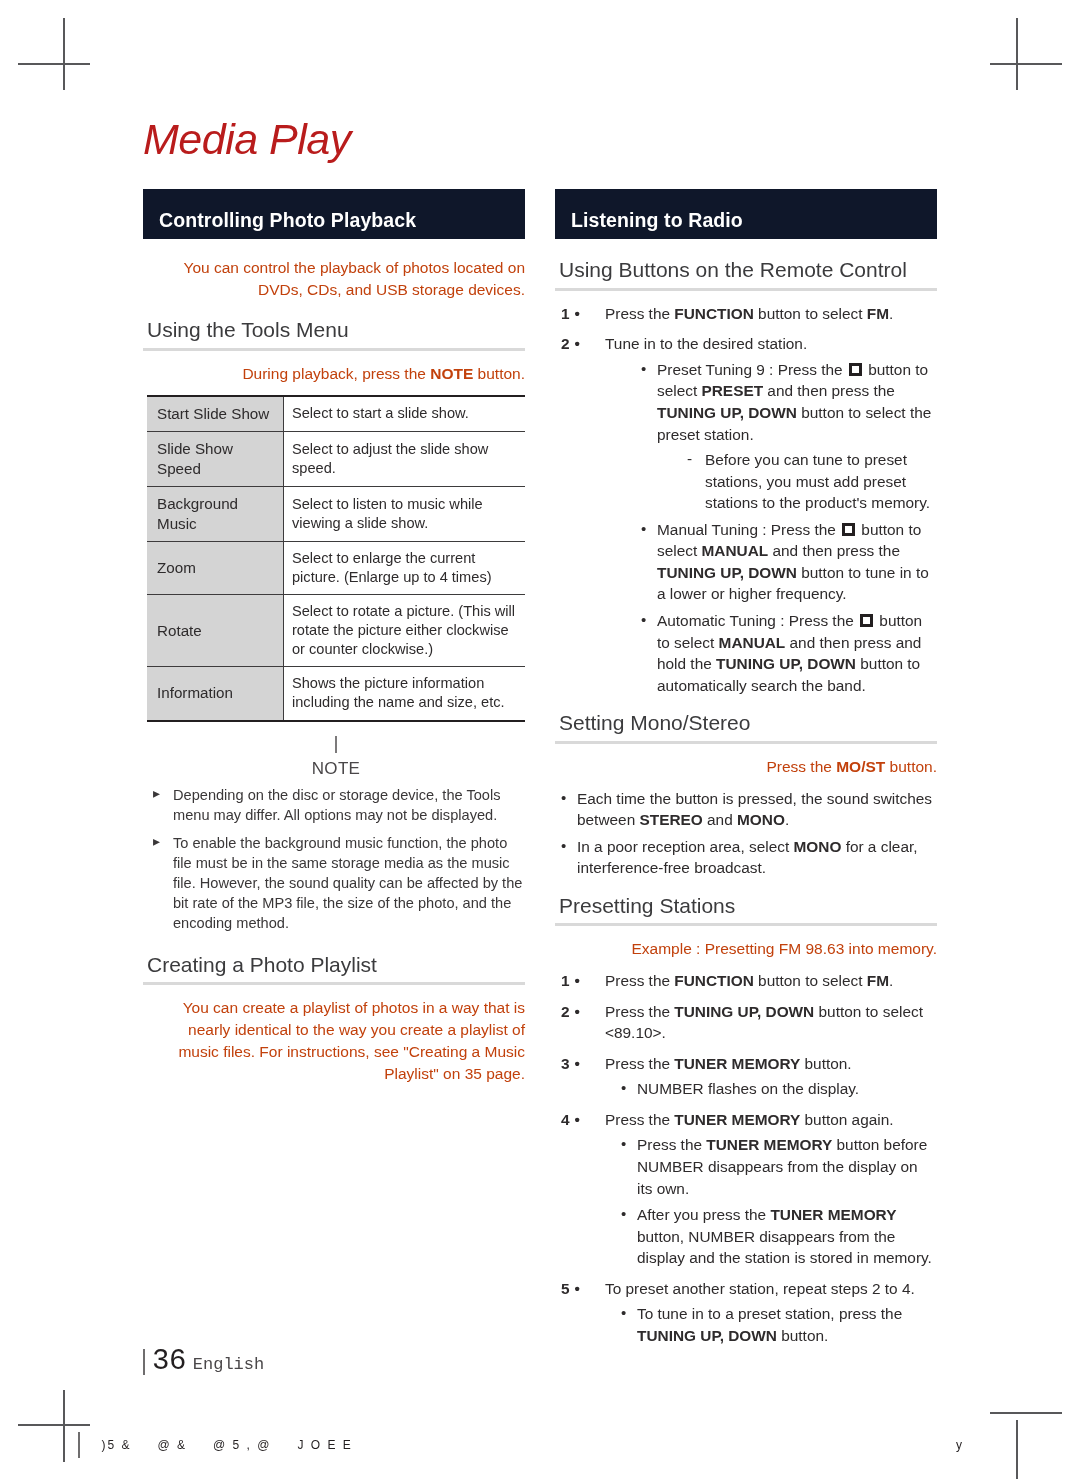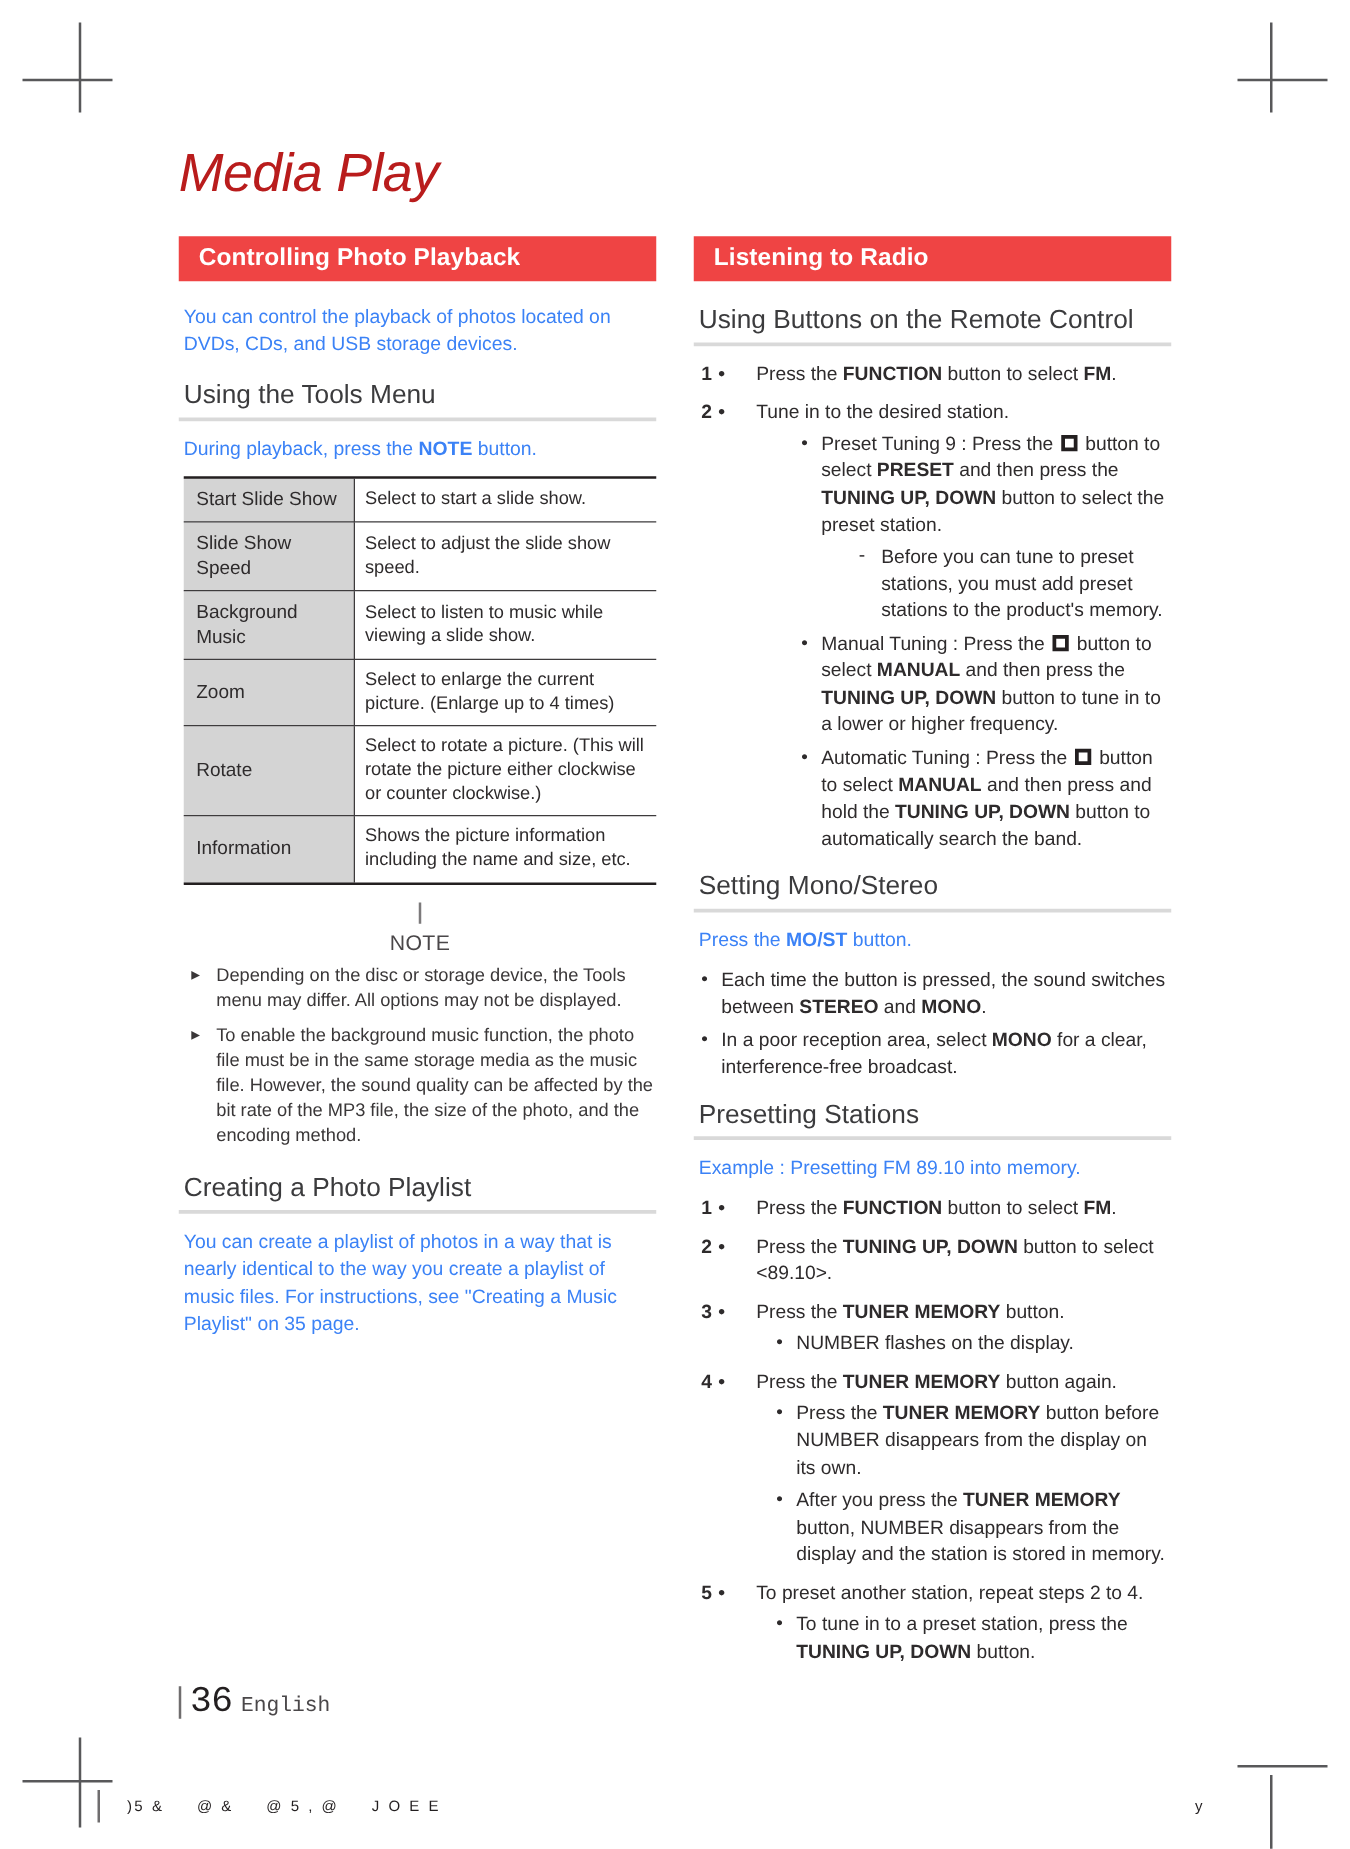--- a/index.html
+++ b/index.html
@@ -34,26 +34,26 @@
     margin:0 0 28px 0;
     line-height:1;
   }
 
   
   .cols{display:flex;gap:30px;align-items:flex-start;}
   .col{width:382px;}
 
   
   .section-bar{
-    background:#ef4444;
+    background:#0f172a;
     color:#ffffff;
     font-size:19.5px;
     font-weight:bold;
     letter-spacing:0.1px;
-    padding:7px 0 8px 16px;
+    padding:21px 0 8px 16px;
     line-height:1.1;
     margin:0 0 18px 0;
   }
 
   
   .sub-head{
     font-size:21px;
     font-weight:400;
     color:#3b3b3d;
     margin:0;
@@ -65,21 +65,22 @@
     background:#d9d9d9;
     margin:0 0 12px 0;
   }
 
   
   p.body{
     font-size:15.5px;
     line-height:1.42;
     margin:0 0 16px 0;
     padding-left:4px;
-    color:#3b82f6;
+    color:#c2410c;
+    text-align:right;
   }
   p.body.tight{margin-bottom:10px;}
 
   b{font-weight:bold;}
 
   
   table.tools{
     border-collapse:collapse;
     width:378px;
     margin:0 0 14px 4px;
@@ -359,21 +360,21 @@
       <p class="body tight"><span>Press the </span><b>MO/ST</b><span> button.</span></p>
 
       <ul class="dots" style="padding-left:6px;">
         <li><span>Each time the button is pressed, the sound switches between </span><b>STEREO</b> <span>and </span><b>MONO</b><span>.</span></li>
         <li><span>In a poor reception area, select </span><b>MONO</b><span> for a clear, interference-free broadcast.</span></li>
       </ul>
 
       <h2 class="sub-head" style="margin-top:14px;">Presetting Stations</h2>
       <div class="sub-rule"></div>
 
-      <p class="body tight">Example : Presetting FM 89.10 into memory.</p>
+      <p class="body tight">Example : Presetting FM 98.63 into memory.</p>
 
       <ol class="steps">
         <li>
           <span class="num"><span>1</span><span class="dot">•</span></span>
           <span><span>Press the </span><b>FUNCTION</b><span> button to select </span><b>FM</b><span>.</span></span>
         </li>
         <li>
           <span class="num"><span>2</span><span class="dot">•</span></span>
           <span><span>Press the </span><b>TUNING UP, DOWN</b><span> button to select &lt;89.10&gt;.</span></span>
         </li>

